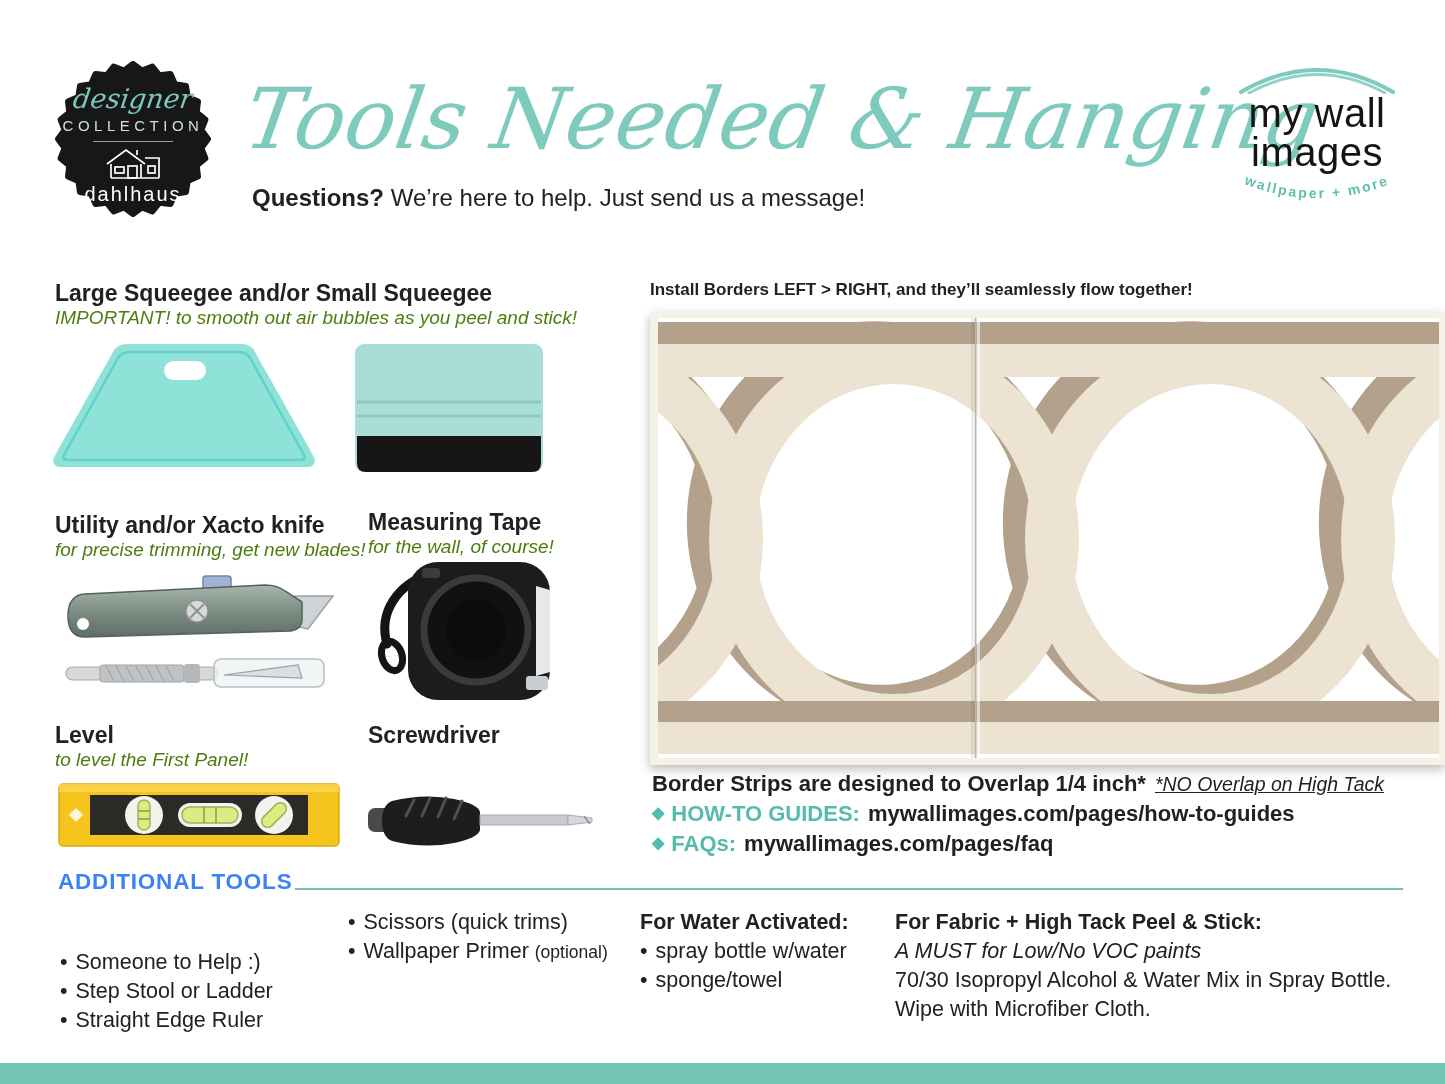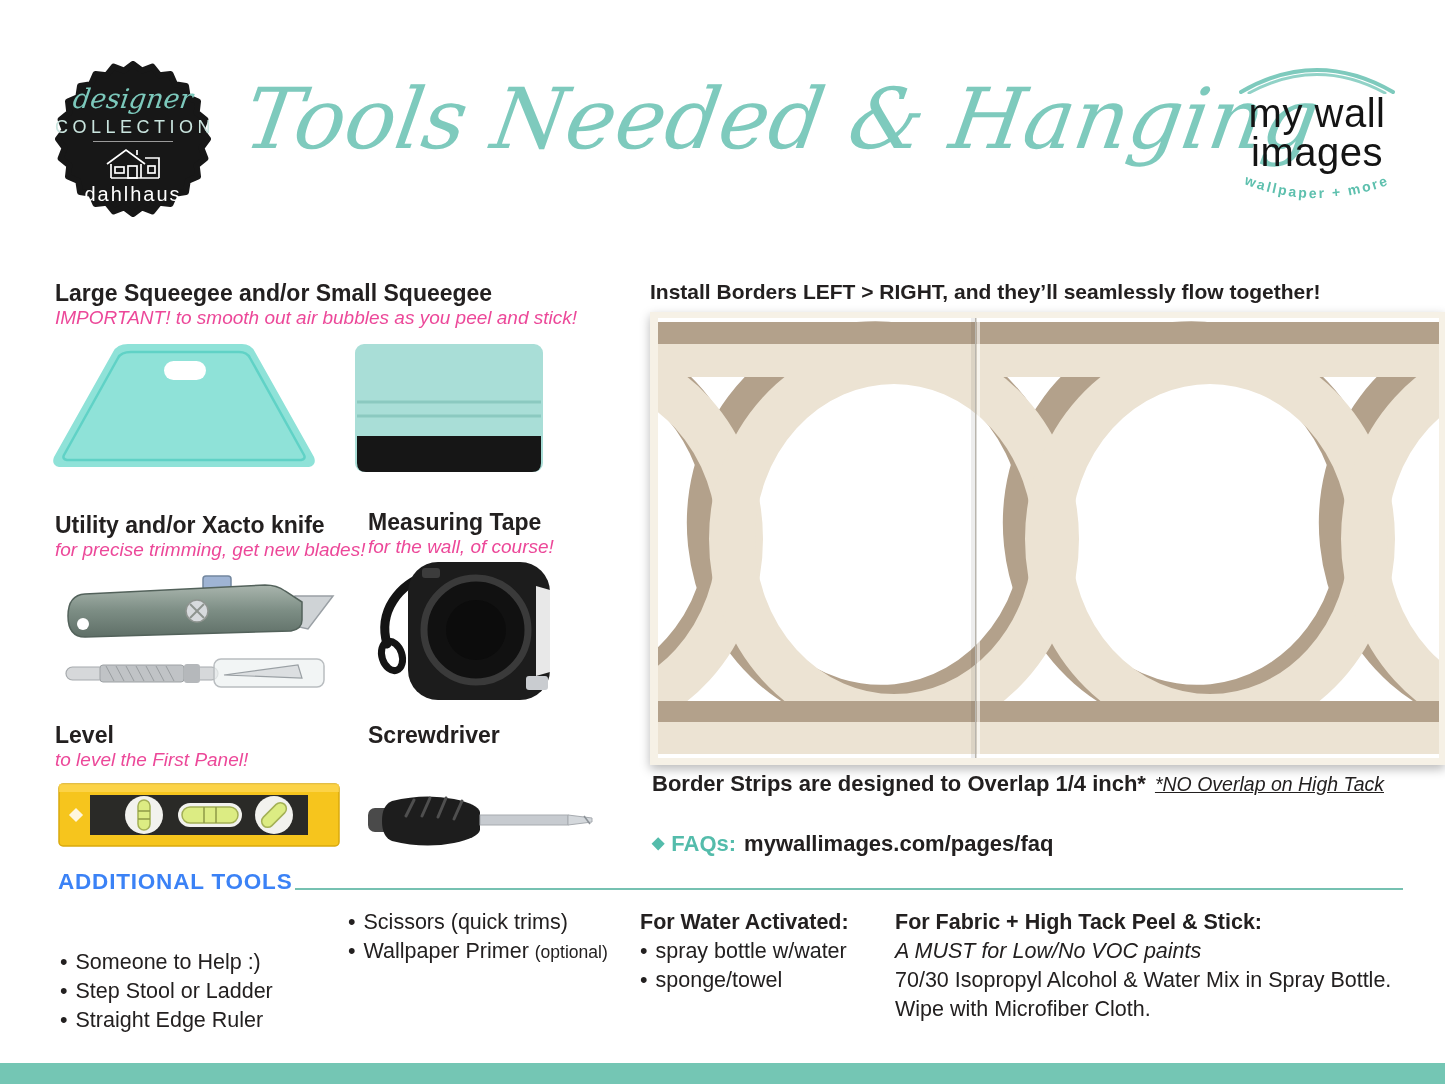--- a/index.html
+++ b/index.html
@@ -8,43 +8,43 @@
   .page { position:relative; width:1445px; height:1084px; background:#fff; }
   .abs { position:absolute; }
 
   
   .badge { left:55px; top:61px; width:156px; height:156px; }
   .badge svg.seal { position:absolute; left:0; top:0; }
   .badge-inner { position:absolute; left:0; top:0; width:156px; height:156px; text-align:center; }
   .badge-designer { position:absolute; left:0; top:22px; width:156px;
     font-family:"DejaVu Serif", serif; font-style:italic; font-size:27px; color:#7cc9bc;
     transform:skewX(-8deg); }
-  .badge-collection { position:absolute; left:0; top:56px; width:156px; font-size:18px;
+  .badge-collection { position:absolute; left:0; top:56px; width:156px; font-size:15px;
     letter-spacing:4.5px; color:#c9e4de; font-weight:400; }
   .badge-divider { position:absolute; left:38px; top:80px; width:80px; border-top:1px solid #9a9a9a; }
   .badge-house { position:absolute; left:48px; top:86px; }
   .badge-name { position:absolute; left:0; top:122px; width:156px; color:#ffffff;
     font-size:20px; letter-spacing:2px; font-weight:400; }
 
   .main-title { left:246px; top:44px; white-space:nowrap;
     font-family:"DejaVu Serif", serif; font-style:italic; font-weight:400;
     font-size:84px; line-height:150px; color:#7ecabd; transform:skewX(-9deg); }
   .questions-line { left:252px; top:184px; font-size:24px; }
   .questions-line .q { font-weight:700; }
 
   .logo { left:1222px; top:62px; width:190px; text-align:center; }
   .logo-word { font-size:40px; line-height:39px; color:#141414; letter-spacing:0.5px; }
   .logo svg { display:block; margin:0 auto; }
 
   
   .h1 { font-size:23px; font-weight:700; color:#232020; }
-  .sub { font-size:19px; font-style:italic; color:#ec4899; }
-
-  
-  .install-h { left:650px; top:280px; font-size:21px; font-weight:700; }
+  .sub { font-size:19px; font-style:italic; color:#4d7c0f; }
+
+  
+  .install-h { left:650px; top:280px; font-size:17px; font-weight:700; }
   .border-wrap { left:650px; top:312px; width:795px; height:453px;
     box-shadow:0 4px 10px rgba(0,0,0,0.28); }
   .overlap-line { left:652px; top:771px; white-space:nowrap; }
   .overlap-line .b { font-size:22px; font-weight:700; }
   .overlap-line .n { font-size:19.5px; font-style:italic; text-decoration:underline; margin-left:9px; }
   .link-row { white-space:nowrap; font-size:22px; font-weight:700; }
   .link-row .diamond { color:#54bcab; font-size:16px; vertical-align:3px; margin-right:7px; }
   .link-row .lab { color:#54bcab; margin-right:8px; }
   .link-row .url { color:#232020; }
   .link-1 { left:652px; top:801px; }
@@ -89,20 +89,23 @@
         <rect x="12" y="20" width="9" height="6"></rect>
         <rect x="45" y="19" width="7" height="7"></rect>
         <line x1="34" y1="8" x2="34" y2="3"></line>
       </svg>
       <div class="badge-name">dahlhaus</div>
     </div>
   </div>
 
   <div class="abs main-title">Tools Needed &amp; Hanging</div>
 
+  <div class="abs questions-line">
+    <span class="q">Questions?</span><span> We’re here to help. Just send us a message!</span>
+  </div>
 
   <div class="abs logo">
     <svg width="180" height="32" viewBox="0 0 180 32" fill="none">
       <path d="M14,30 Q90,-14 166,30" stroke="#7ecabd" stroke-width="4" stroke-linecap="round"></path>
       <path d="M22,31 Q90,-6 158,31" stroke="#7ecabd" stroke-width="3" stroke-linecap="round" opacity="0.85"></path>
     </svg>
     <div class="logo-word">my wall</div>
     <div class="logo-word">images</div>
     <svg width="190" height="44" viewBox="0 0 190 44">
       <path id="tagline-path" d="M12,8 Q95,44 178,8" fill="none"></path>
@@ -245,20 +248,23 @@
         <rect x="325" y="6" width="1.5" height="440" fill="#b9b5ad"></rect>
         <rect x="327" y="6" width="3" height="440" fill="#ffffff" opacity="0.6"></rect>
       </g>
     </svg>
   </div>
 
   <div class="abs overlap-line">
     <span class="b">Border Strips are designed to Overlap 1/4 inch*</span><span class="n">*NO Overlap on High Tack</span>
   </div>
 
+  <div class="abs link-row link-1">
+    <span class="diamond">◆</span><span class="lab">HOW-TO GUIDES:</span><span class="url">mywallimages.com/pages/how-to-guides</span>
+  </div>
   <div class="abs link-row link-2">
     <span class="diamond">◆</span><span class="lab">FAQs:</span><span class="url">mywallimages.com/pages/faq</span>
   </div>
 
   <div class="abs additional-h">ADDITIONAL TOOLS</div>
   <div class="abs additional-divider"></div>
 
   <div class="abs tool-col col1">
     <div><span class="bullet">•</span><span>Someone to Help :)</span></div>
     <div><span class="bullet">•</span><span>Step Stool or Ladder</span></div>

